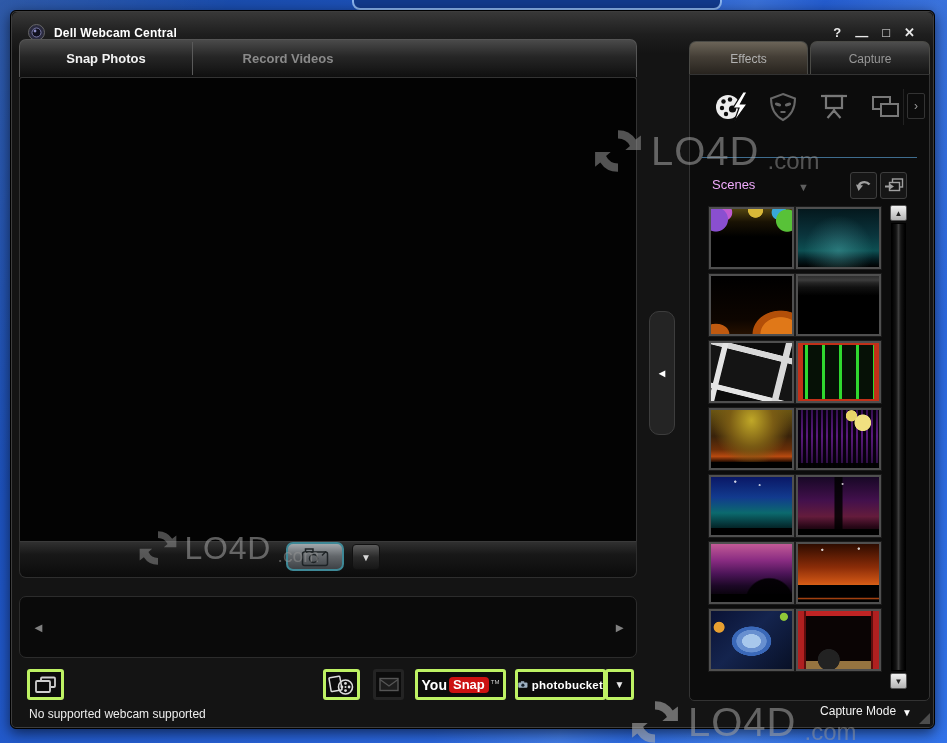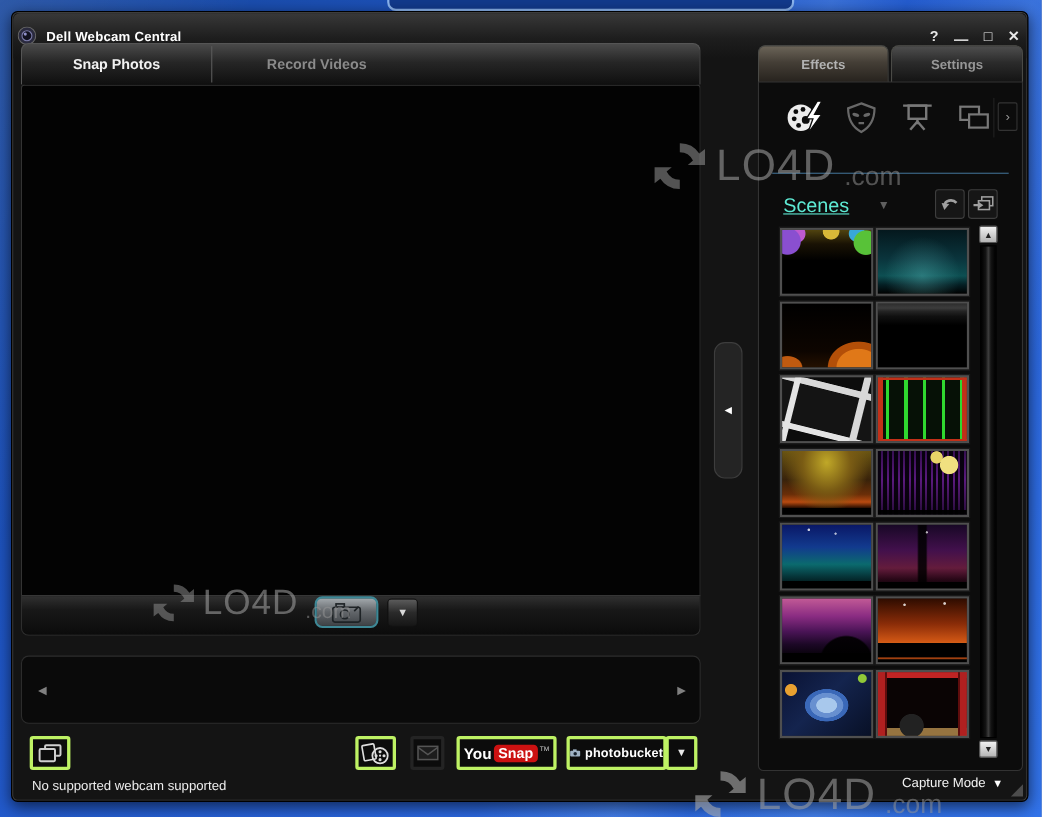--- a/index.html
+++ b/index.html
@@ -20,21 +20,21 @@
 
   
   #win {
     position:absolute; left:10px; top:10px; width:925px; height:719px;
     background:#141414; border:1px solid #000; border-radius:6px;
     box-shadow: inset 0 0 0 1px #3d3d3d, 0 4px 14px rgba(0,0,0,0.6);
   }
   .titlebar {
     position:absolute; left:1px; top:1px; right:1px; height:41px;
     background:linear-gradient(180deg,#383838,#1e1e1e 55%,#141414);
-    border-radius:6px 6px 0 0; display:flex; align-items:center; padding:0 0;
+    border-radius:6px 6px 0 0; display:flex; align-items:center; padding:0 12px;
   }
   .app-icon { width:17px; height:17px; margin:0 9px 0 4px; flex:0 0 auto; }
   .title-text { color:#fff; font-size:12px; font-weight:bold; letter-spacing:0.2px; }
   .win-controls { margin-left:auto; display:flex; align-items:center; gap:14px; padding-right:6px; }
   .win-controls span { color:#e8e8e8; font-size:13px; font-weight:bold; cursor:default; line-height:1; }
   .ctl-min { transform:translateY(3px); }
 
   
   .tabstrip {
     position:absolute; left:8px; top:28px; width:618px; height:38px;
@@ -101,21 +101,21 @@
   .capture-mode { position:absolute; right:22px; top:693px; display:flex; align-items:flex-end; gap:6px; cursor:pointer; }
   .capture-mode .cm-label { color:#f2f2f2; font-size:12px; }
   .capture-mode .cm-arrow { color:#fff; font-size:10px; }
   .grip { position:absolute; right:4px; bottom:4px; width:0; height:0;
     border-left:11px solid transparent; border-bottom:11px solid #7a7a7a; opacity:0.55; }
 
   
   .rp-tab {
     position:absolute; top:30px; height:34px; border-radius:7px 7px 0 0;
     display:flex; align-items:center; justify-content:center;
-    font-size:12px; font-weight:bold; cursor:pointer; border:1px solid #4a4a46; border-bottom:none;
+    font-size:12px; font-weight:normal; cursor:pointer; border:1px solid #4a4a46; border-bottom:none;
   }
   .rp-tab-effects { left:678px; width:119px; color:#b2b2b2;
     background:linear-gradient(180deg,#6b6458 0%,#443e36 45%,#262farther);
     background:linear-gradient(180deg,#6b6458 0%,#443e36 45%,#26221d 100%); }
   .rp-tab-settings { left:799px; width:120px; color:#979797;
     background:linear-gradient(180deg,#4e4e4e 0%,#2b2b2b 45%,#131313 100%); }
   .rp-body {
     position:absolute; left:678px; top:63px; width:241px; height:627px;
     background:#0c0c0c; border:1px solid #333; border-radius:0 0 5px 5px;
   }
@@ -124,21 +124,21 @@
   .fx-palette { left:24px; } .fx-mask { left:75px; } .fx-screen { left:126px; } .fx-overlay { left:177px; }
   .fx-more {
     position:absolute; left:217px; top:8px; width:18px; height:26px;
     border:1px solid #333; border-radius:2px; color:#999; font-size:12px;
     display:flex; align-items:center; justify-content:center; cursor:pointer;
   }
   .fx-sep { position:absolute; left:213px; top:4px; height:36px; width:1px; background:#222; }
   .fx-title { position:absolute; left:0; top:61px; width:100%; text-align:center;
     color:#d8cba0; font-size:12.5px; font-weight:bold; letter-spacing:0.3px; }
   .fx-underline { position:absolute; left:12px; top:82px; width:215px; height:1px; background:#3f6d8f; }
-  .scenes-label { position:absolute; left:22px; top:102px; color:#5eead4; font-size:18px;text-decoration:underline; }
+  .scenes-label { position:absolute; left:22px; top:102px; color:#f0abfc; font-size:13px; }
   .scenes-dd { position:absolute; left:108px; top:106px; color:#5f5f5f; font-size:11px; cursor:pointer; }
   .mini-btn { position:absolute; top:97px; width:27px; height:27px;
     background:#161616; border:1px solid #3e3e3e; border-radius:3px;
     display:flex; align-items:center; justify-content:center; cursor:pointer; }
   .undo-btn { left:160px; } .apply-btn { left:190px; }
 
   .scene-grid { position:absolute; left:19px; top:132px; width:174px;
     display:grid; grid-template-columns:85px 85px; grid-auto-rows:62px; gap:5px 2px; }
   .thumb { border:2px solid #4f4f4f; outline:1px solid #1a1a1a; background:#000; cursor:pointer; }
 
@@ -253,21 +253,21 @@
   </div>
 
   <div class="statusbar-text">No supported webcam supported</div>
   <div class="capture-mode">
     <span class="cm-label">Capture Mode</span>
     <span class="cm-arrow">▼</span>
   </div>
   <div class="grip"></div>
 
   <div class="rp-tab rp-tab-effects">Effects</div>
-  <div class="rp-tab rp-tab-settings">Settings</div>
+  <div class="rp-tab rp-tab-settings">Capture</div>
 
   <div class="rp-body">
     <div class="fx-iconbar">
       <div class="fx-icon fx-palette">
         <svg width="36" height="32" viewBox="0 0 36 32">
           <circle cx="14" cy="16" r="12" fill="#ececec"></circle>
           <circle cx="9.5" cy="10.5" r="2.2" fill="#0c0c0c"></circle>
           <circle cx="16" cy="8.5" r="2.2" fill="#0c0c0c"></circle>
           <circle cx="8" cy="17" r="2.2" fill="#0c0c0c"></circle>
           <circle cx="12" cy="23" r="2.2" fill="#0c0c0c"></circle>

